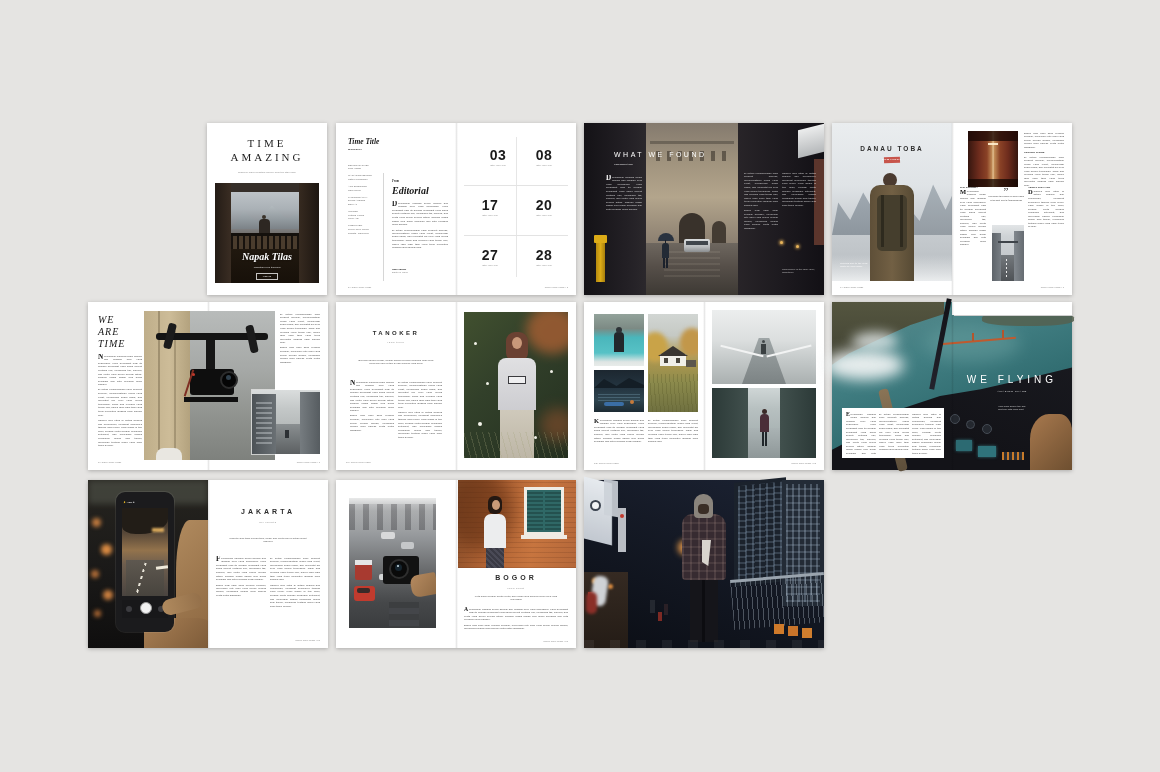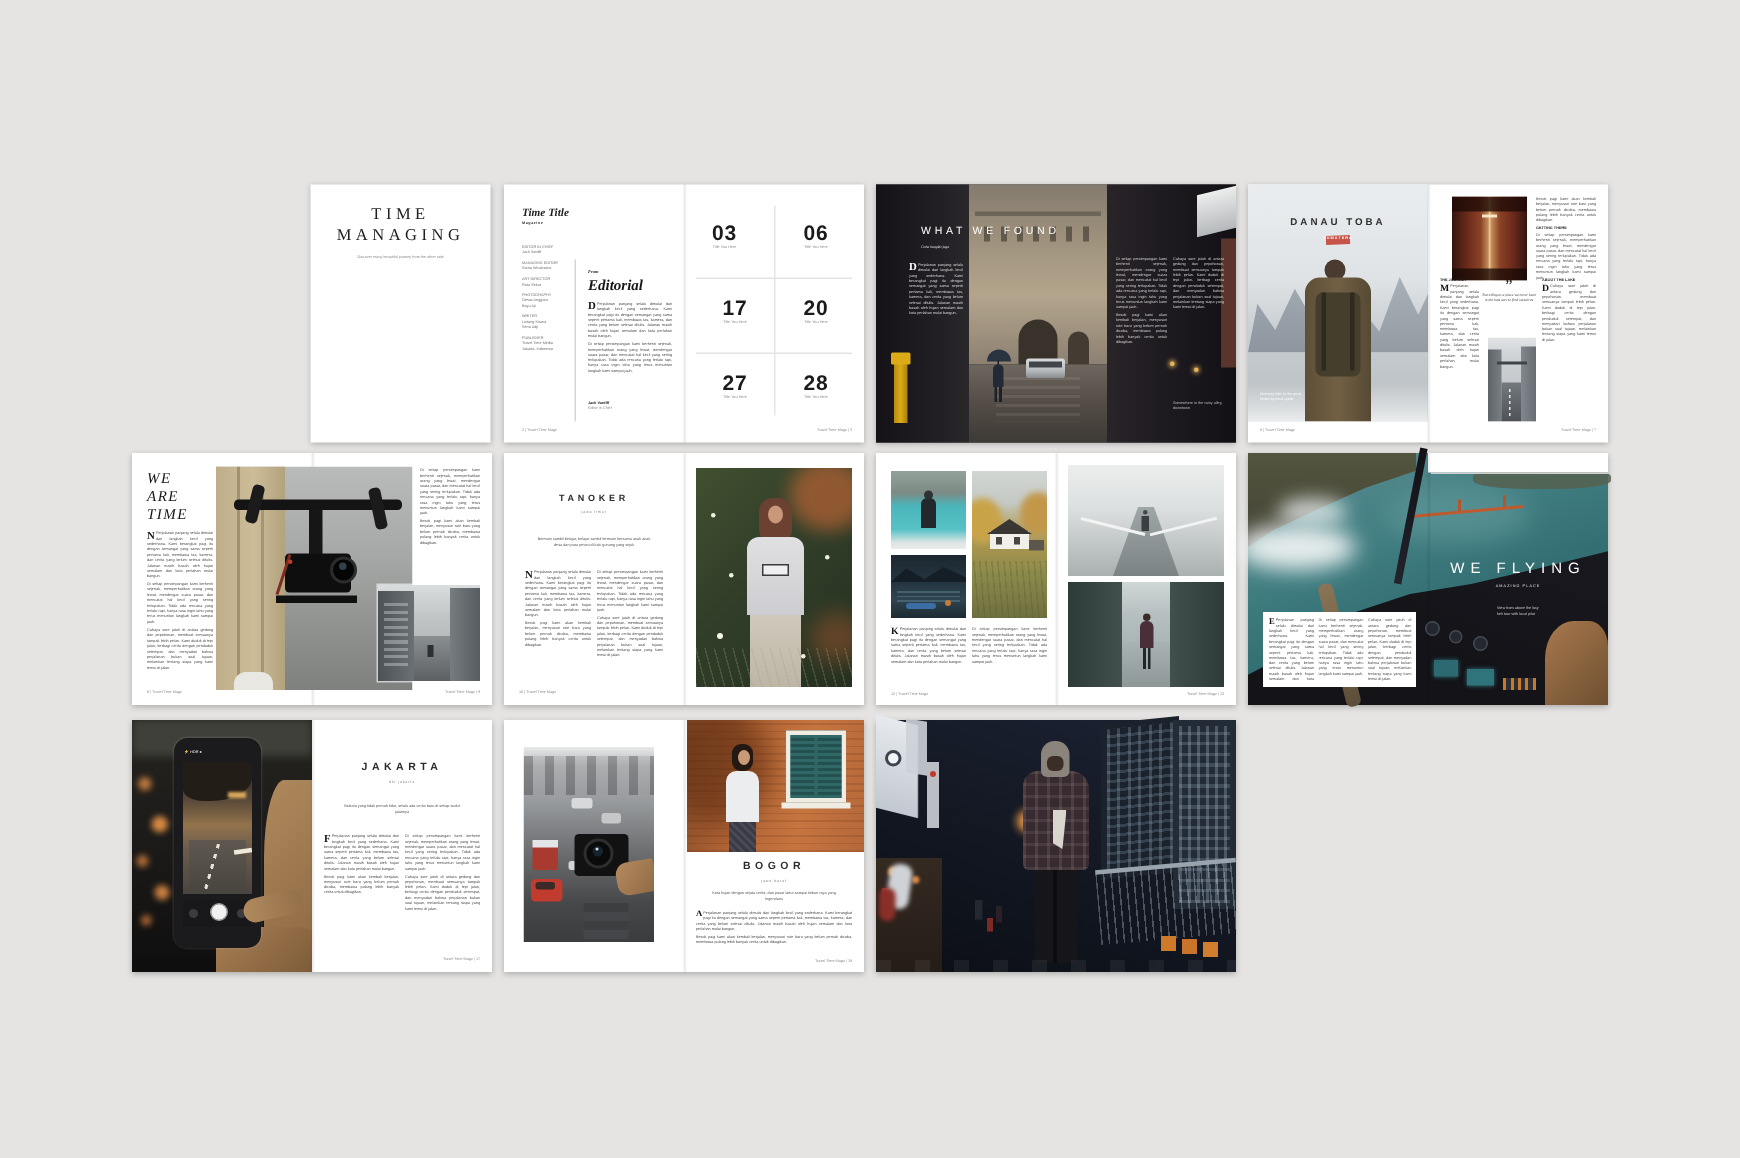--- a/index.html
+++ b/index.html
@@ -29,24 +29,43 @@
 .circ{position:absolute;border-radius:50%}
 </style>
 </head>
 <body>
 
 <div class="canvas">
 
   <div class="spread" style="left:207px;top:123px;width:120px;height:172px">
     <div class="L serif" style="left:0;top:13px;width:120px;text-align:center;font-size:11px;letter-spacing:3px;color:#1f1f1f;line-height:14px">
       <div>TIME</div>
-      <div>MANAGING</div>
+      <div>AMAZING</div>
     </div>
     <div class="fit" style="left:6px;top:47px;width:108px;height:7px">
       <div class="s22 cent gray">Discover many beautiful journey from the other side</div>
+    </div>
+    <div class="ph" style="left:8px;top:60px;width:104px;height:100px">
+      <div class="L" style="inset:0;background:linear-gradient(180deg,#c7ccd0 0%,#aab1b6 26%,#8d9196 40%,#66605a 56%,#3a3129 72%,#261f19 100%)"></div>
+      <div class="L" style="left:16px;right:20px;top:20px;height:26px;background:linear-gradient(180deg,#b9c0c4,#949ca1 60%,#7c8287);clip-path:polygon(0 100%,18% 30%,38% 70%,60% 10%,82% 60%,100% 35%,100% 100%)"></div>
+      <div class="L" style="left:0;top:0;width:16px;height:100%;background:linear-gradient(90deg,#241c16,#3a2d23)"></div>
+      <div class="L" style="right:0;top:0;width:20px;height:100%;background:linear-gradient(270deg,#1d1611,#362a20)"></div>
+      <div class="L" style="left:16px;right:20px;top:0;height:9px;background:rgba(34,25,18,.88)"></div>
+      <div class="L" style="left:47px;top:32px;width:4px;height:4px;border-radius:50%;background:#3a332b"></div>
+      <div class="L" style="left:44px;top:36px;width:11px;height:16px;border-radius:4px 4px 0 0;background:#2d2722"></div>
+      <div class="L" style="left:16px;right:20px;top:50px;height:3px;background:#14100c"></div>
+      <div class="L" style="left:16px;right:20px;top:53px;height:13px;background:repeating-linear-gradient(90deg,#17120e 0 2px,#4a3c2d 2px 6px)"></div>
+      <div class="L" style="left:16px;right:20px;top:66px;bottom:0;background:linear-gradient(180deg,#20180f,#171009)"></div>
+      <div class="L serif" style="left:0;top:68px;width:100%;text-align:center;font-style:italic;font-weight:bold;font-size:10px;color:#fff;text-shadow:0 0 2px rgba(0,0,0,.5)">Napak Tilas</div>
+      <div class="fit" style="left:12px;top:82px;width:80px;height:6px">
+        <div class="s22 cent" style="color:rgba(255,255,255,.85)">Lanjutkan your traveling</div>
+      </div>
+      <div class="fit" style="left:41px;top:90px;width:22px;height:7px;border:1px solid rgba(255,255,255,.75)">
+        <div class="s22 cent" style="color:#fff">VOL 01</div>
+      </div>
     </div>
   </div>
 
   <div class="spread" style="left:336px;top:123px;width:240px;height:172px">
     <div class="fold"></div>
     <div class="L serif" style="left:12px;top:14px;font-style:italic;font-weight:bold;font-size:7.5px;color:#1c1c1c">Time Title</div>
     <div class="fit" style="left:12px;top:24px;width:40px;height:6px">
       <div class="s22" style="font-weight:bold;letter-spacing:1px;color:#333">Magazine</div>
     </div>
     <div class="fit" style="left:12px;top:40px;width:32px;height:112px">
@@ -85,28 +104,28 @@
     <div class="fit" style="left:56px;top:144px;width:50px;height:12px">
       <div class="s22"><b style="color:#1a1a1a">Jack Vardiff</b><br><span class="gray">Editor in Chief</span></div>
     </div>
     <div class="fit" style="left:12px;bottom:4px;width:60px;height:6px">
       <div class="s22 gray">2  |  Travel Time Magz</div>
     </div>
 
     <div class="rule-v" style="left:180px;top:14px;height:140px;background:#e6e6e6"></div>
     <div class="rule-h" style="left:128px;top:62px;width:104px"></div>
     <div class="rule-h" style="left:128px;top:112px;width:104px"></div>
-    <div class="L" style="left:127px;top:24px;width:40px">
+    <div class="L" style="left:142px;top:24px;width:40px">
       <div class="tocnum">03</div>
       <div class="fit" style="position:relative;width:40px;height:6px">
           <div class="s22 cent gray">Title You Here</div>
         </div>
     </div>
     <div class="L" style="left:188px;top:24px;width:40px">
-      <div class="tocnum">06</div>
+      <div class="tocnum">08</div>
       <div class="fit" style="position:relative;width:40px;height:6px">
           <div class="s22 cent gray">Title You Here</div>
         </div>
     </div>
     <div class="L" style="left:134px;top:74px;width:40px">
       <div class="tocnum">17</div>
       <div class="fit" style="position:relative;width:40px;height:6px">
           <div class="s22 cent gray">Title You Here</div>
         </div>
     </div>

